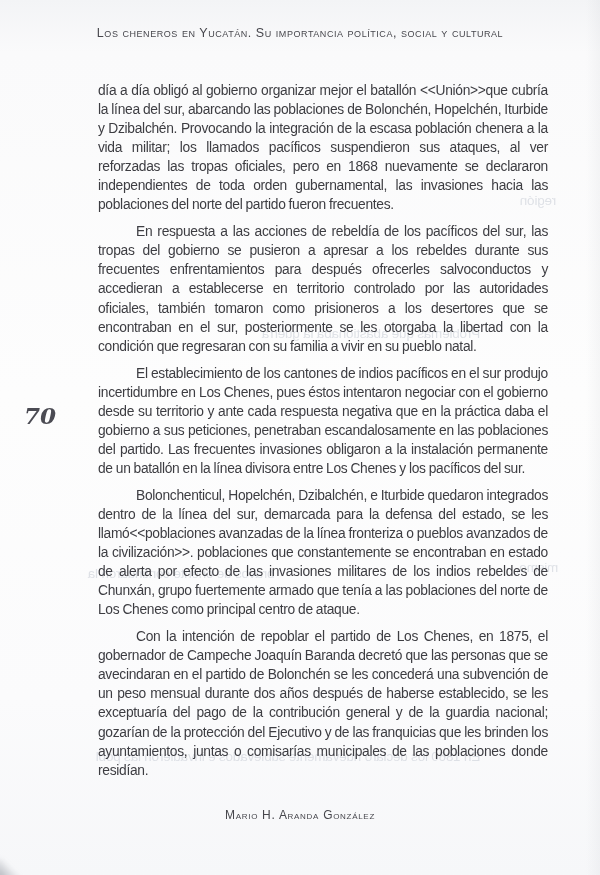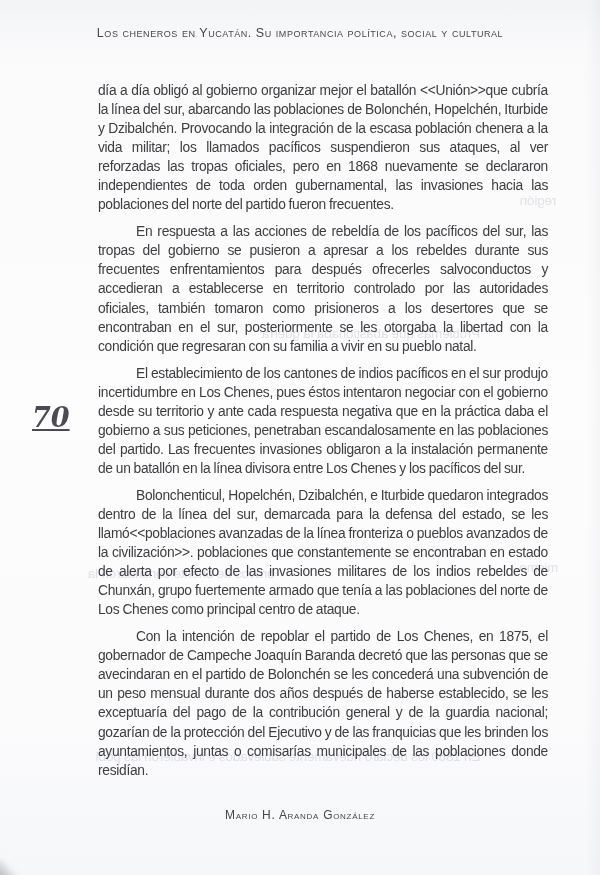--- a/index.html
+++ b/index.html
@@ -37,27 +37,26 @@
     line-height: 19.05px;
     letter-spacing: -0.3px;
     word-spacing: -0.5px;
     color: #3d3d42;
   }
   .text-block p { margin: 8px; text-indent: 38px; }
   .text-block p.continued { text-indent: 0; }
   .text-block p.last { margin-top: 9px; text-align-last: justify; }
   .folio {
     position: absolute;
-    left: 32px; top: 402px;
+    left: 24px; top: 402px;
     font-family: "DejaVu Serif", serif;
     font-style: italic;
     font-weight: 600;
-    font-size: 27px;
+    font-size: 23px;
     color: #4b4b53;
-    text-decoration: underline;
   }
   .footer-author {
     position: absolute;
     top: 808px; left: 0; width: 100%;
     text-align: center;
     font-variant: small-caps;
     font-size: 12px;
     letter-spacing: 0.7px;
     color: #46464c;
   }

